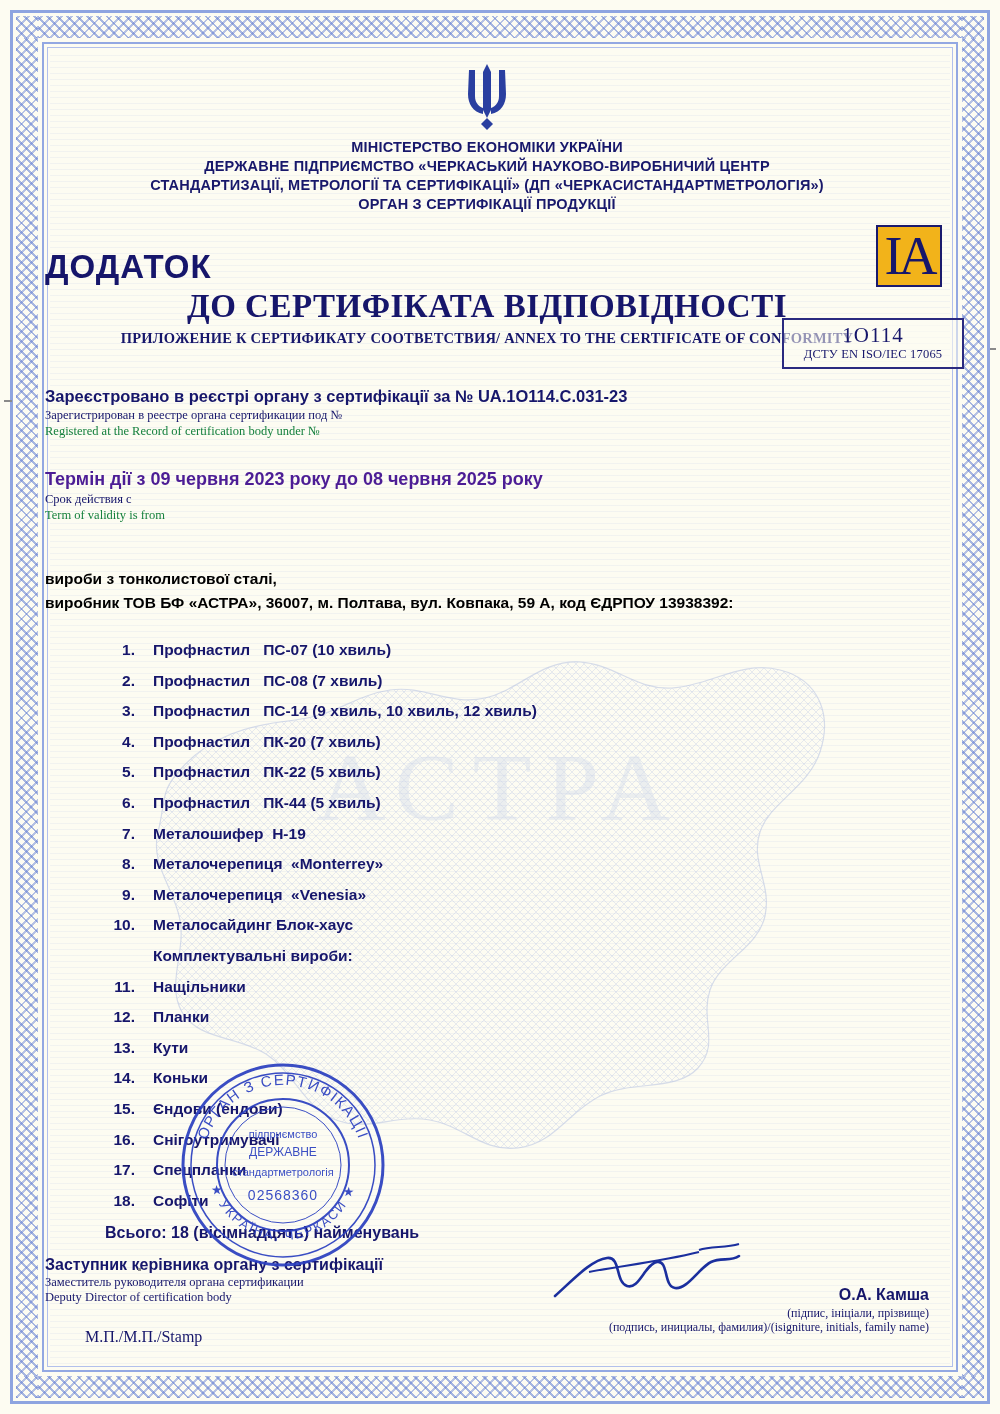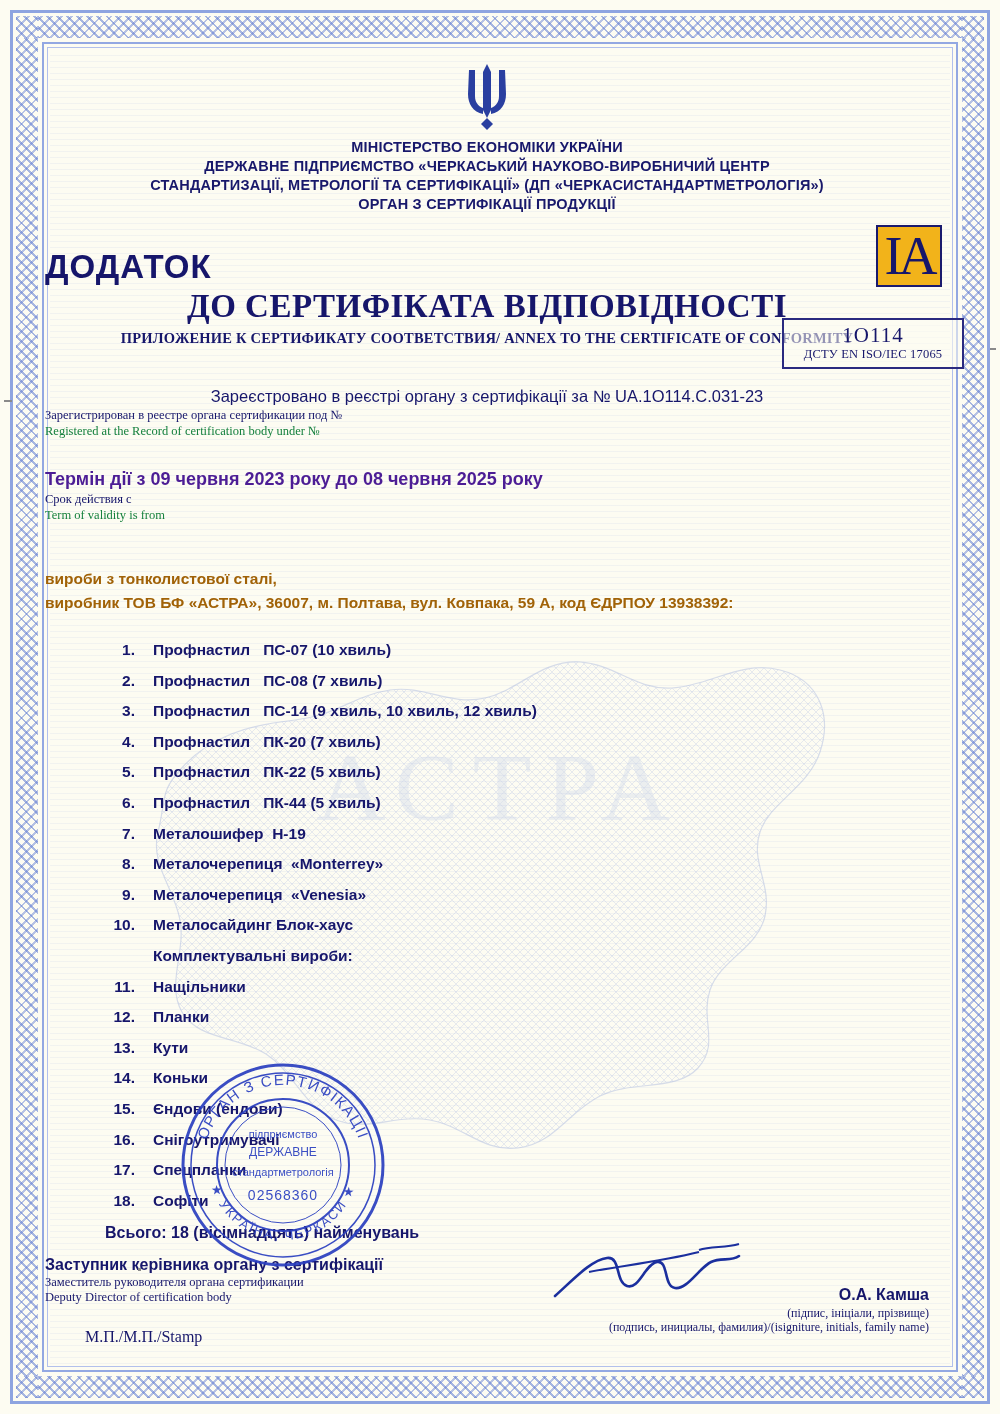--- a/index.html
+++ b/index.html
@@ -171,23 +171,22 @@
     font-family: "Liberation Serif", serif;
     font-size: 12.5px;
     letter-spacing: .2px;
     color: #16166b;
     margin-top: -1px;
   }
 
   .reg-line {
     margin-top: 40px;
     font-size: 16.5px;
-    font-weight: normal;
-    color: #16166b;
-    text-align: center;
+    font-weight: bold;
+    color: #16166b;
   }
   .sub-ru {
     font-family: "Liberation Serif", serif;
     font-size: 12.5px;
     color: #16166b;
     margin-top: 2px;
   }
   .sub-en {
     font-family: "Liberation Serif", serif;
     font-size: 12.5px;
@@ -200,21 +199,21 @@
     font-size: 18px;
     font-weight: bold;
     color: #4c1d95;
   }
 
   .product-block {
     margin-top: 44px;
     font-size: 15.5px;
     font-weight: bold;
     line-height: 24px;
-    color: #a16207;
+    color: #000000;
   }
 
   .items {
     margin-top: 20px;
     margin-left: 60px;
     font-size: 15.5px;
     font-weight: bold;
     color: #16166b;
   }
   .item {

